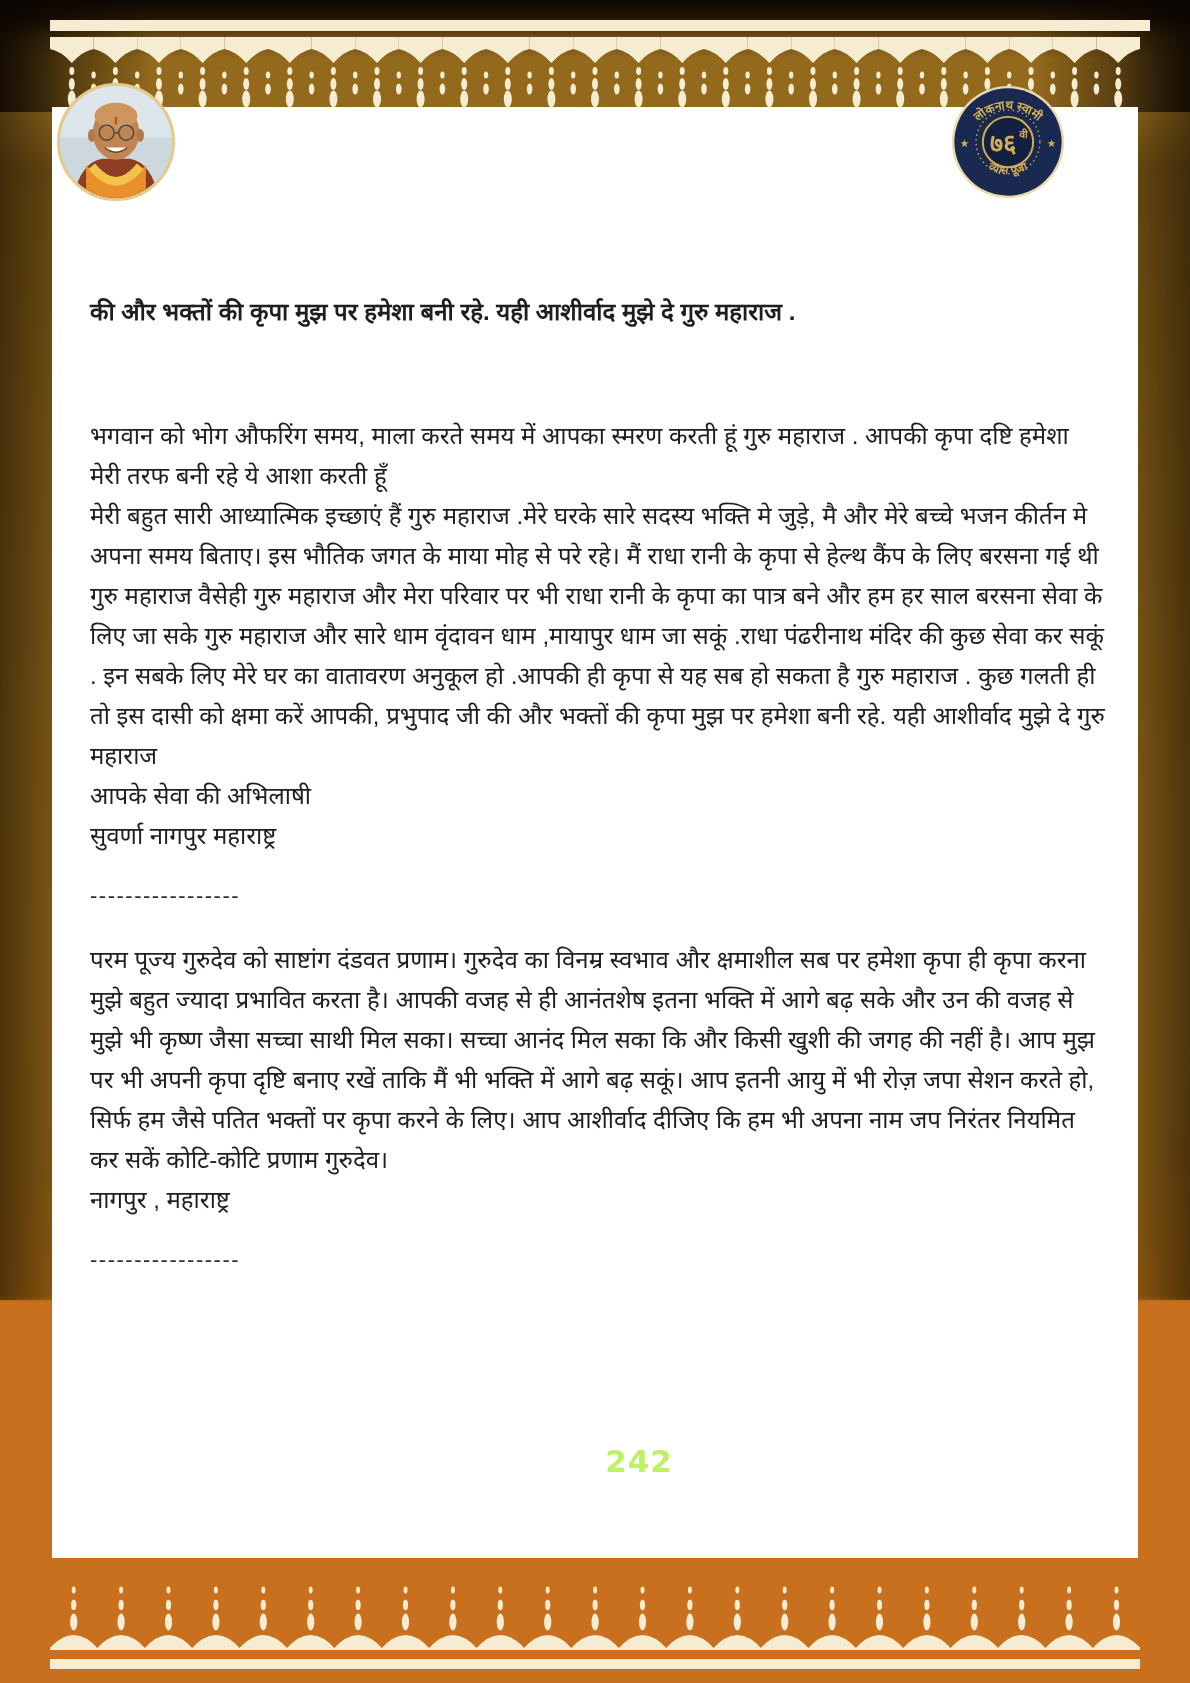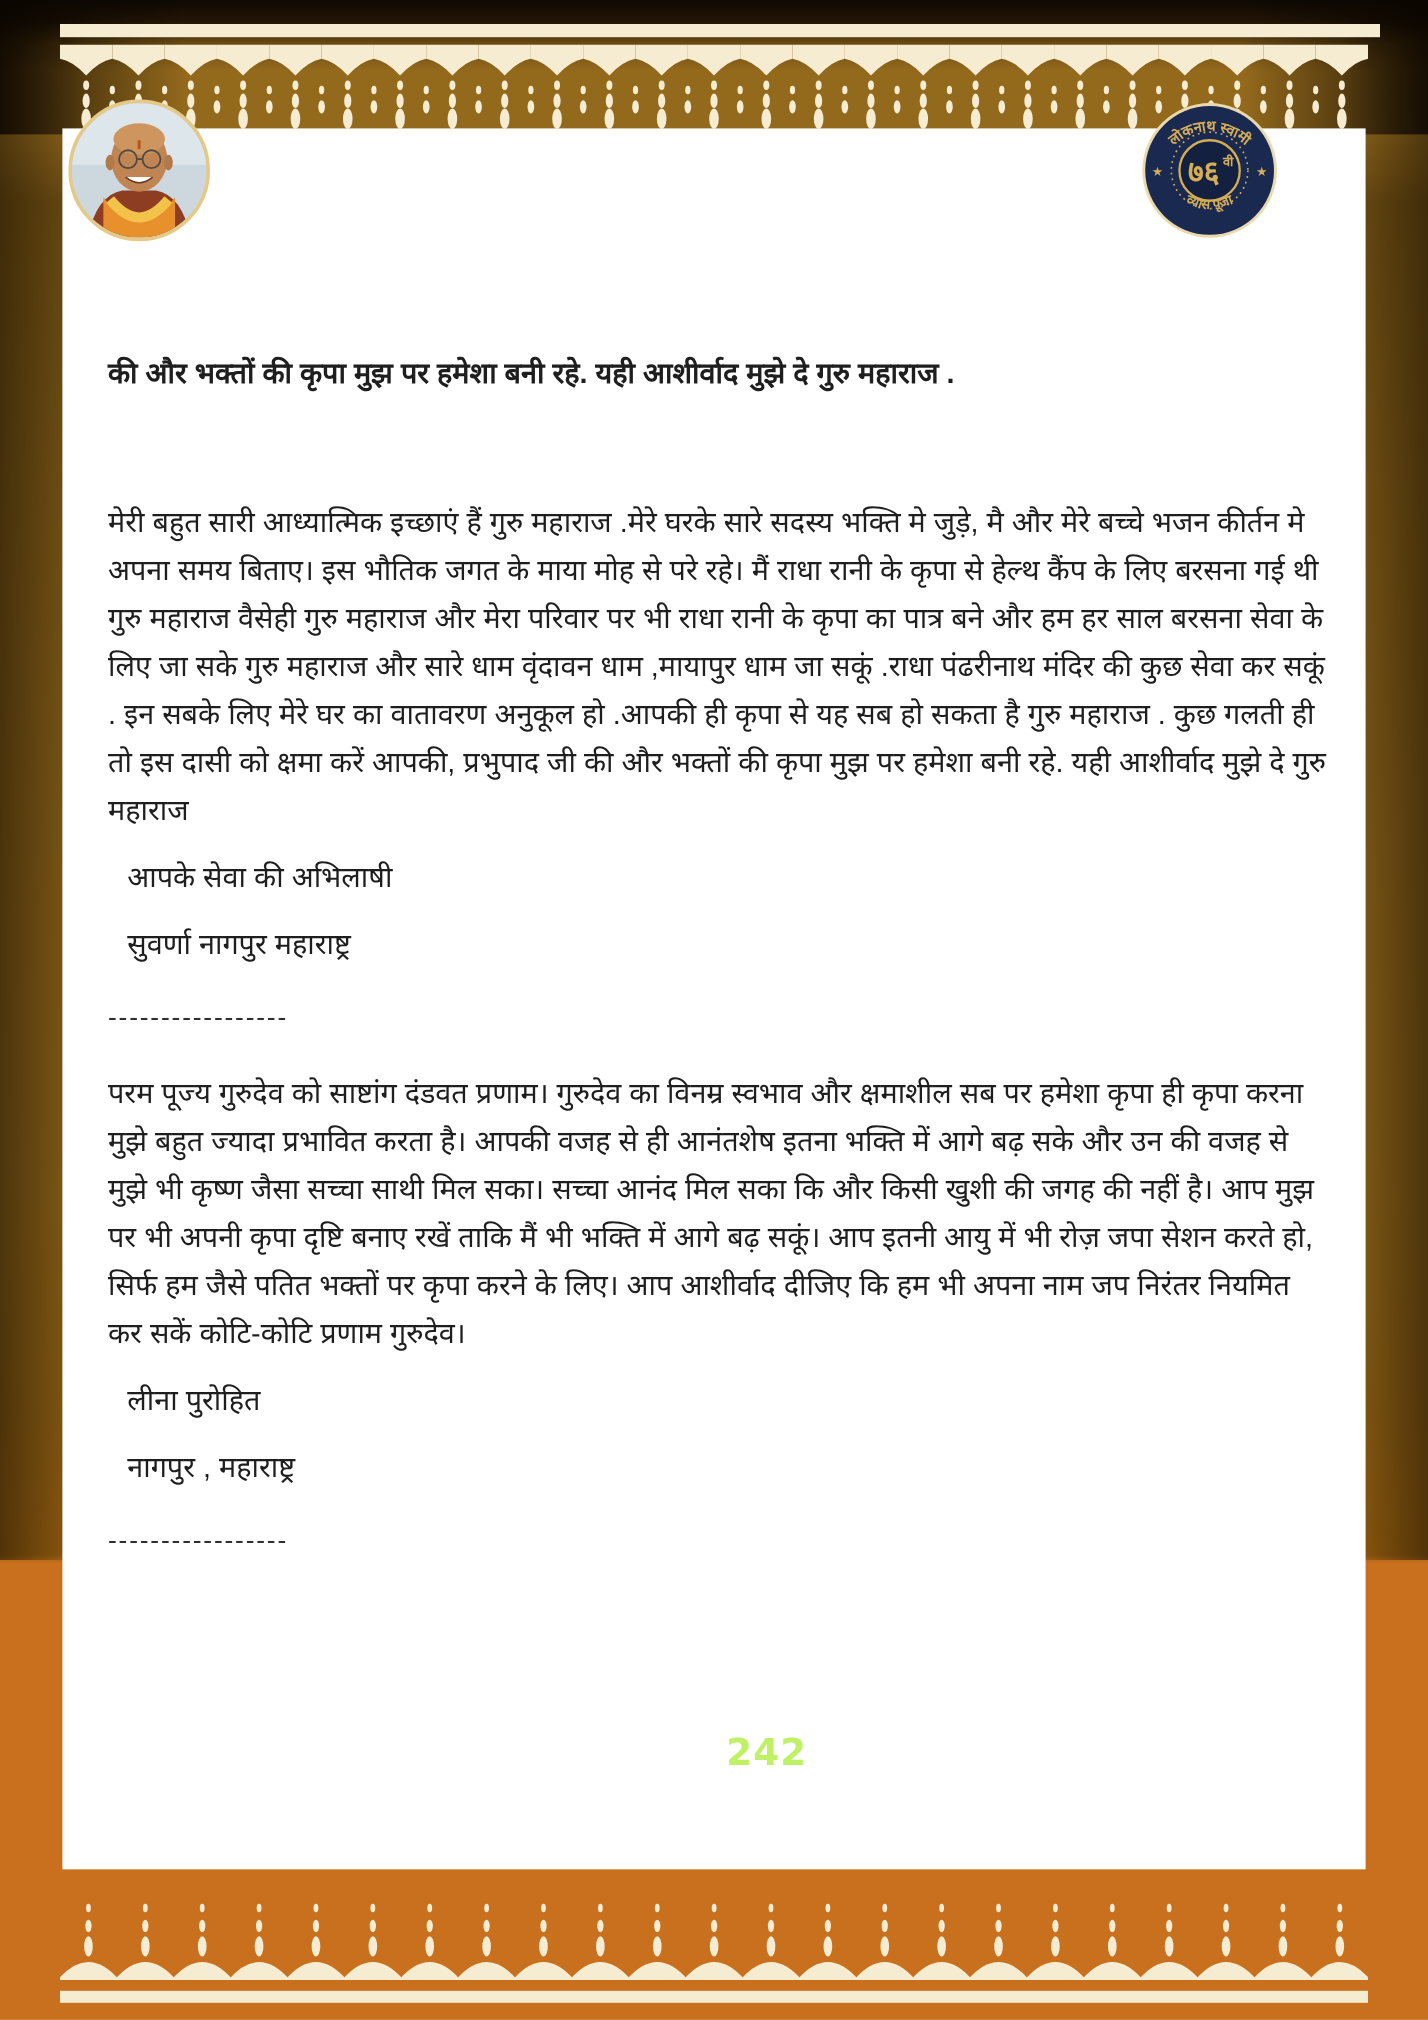--- a/index.html
+++ b/index.html
@@ -42,21 +42,21 @@
   .photo svg{display:block;width:112px;height:112px;}
   .badge{position:absolute;left:950px;top:84px;width:116px;height:116px;}
   .badge svg{display:block;width:116px;height:116px;}
 
   .letter-text{
     position:absolute;left:90px;top:292px;width:1015px;
     font-size:24px;line-height:40px;color:#1f1e1e;
   }
   .opening{margin:0 0 84px 0;font-weight:bold;}
   .para{margin:0;}
-  .signoff{margin:16px;}
+  .signoff{margin:0;}
   .divider-line{
     margin:20px 0 24px 0;color:#2f2f2f;font-size:22px;letter-spacing:1.5px;
     line-height:40px;
   }
   .page-number{
     position:absolute;left:52px;top:1443px;width:1174px;text-align:center;
     font-family:"DejaVu Sans","Liberation Sans",sans-serif;
     font-weight:bold;font-size:31px;letter-spacing:1px;color:#bef264;
   }
   .bottom-band{
@@ -264,30 +264,30 @@
     <text x="76" y="56" font-size="11" font-weight="bold" fill="#d4ad56" text-anchor="middle">वी</text>
     <text x="15" y="65" font-size="11" fill="#d4ad56" text-anchor="middle">★</text>
     <text x="105" y="65" font-size="11" fill="#d4ad56" text-anchor="middle">★</text>
   </svg>
 </div>
 
 <div class="letter-text">
   <p class="opening">की और भक्तों की कृपा मुझ पर हमेशा बनी रहे. यही आशीर्वाद मुझे दे गुरु महाराज .</p>
 
   <div>
+    <p class="para">भगवान को भोग औफरिंग समय, माला करते समय में आपका स्मरण करती हूं गुरु महाराज . आपकी कृपा दष्टि हमेशा मेरी तरफ बनी रहे ये आशा करती हूँ</p>
     <p class="para">मेरी बहुत सारी आध्यात्मिक इच्छाएं हैं गुरु महाराज .मेरे घरके सारे सदस्य भक्ति मे जुड़े, मै और मेरे बच्चे भजन कीर्तन मे अपना समय बिताए। इस भौतिक जगत के माया मोह से परे रहे। मैं राधा रानी के कृपा से हेल्थ कैंप के लिए बरसना गई थी गुरु महाराज वैसेही  गुरु महाराज और मेरा परिवार पर भी राधा रानी के कृपा का पात्र बने और हम हर साल बरसना सेवा के लिए जा सके गुरु महाराज और सारे धाम वृंदावन धाम ,मायापुर धाम जा सकूं .राधा पंढरीनाथ मंदिर की कुछ सेवा कर सकूं . इन सबके लिए मेरे घर का वातावरण अनुकूल हो .आपकी ही कृपा से यह सब हो सकता है गुरु महाराज . कुछ गलती ही तो इस दासी को  क्षमा करें आपकी, प्रभुपाद जी की और  भक्तों की कृपा मुझ पर हमेशा बनी रहे. यही आशीर्वाद मुझे दे गुरु महाराज</p>
     <p class="signoff">आपके सेवा की अभिलाषी</p>
     <p class="signoff">सुवर्णा  नागपुर महाराष्ट्र</p>
   </div>
 
   <div class="divider-line">-----------------</div>
 
   <div>
     <p class="para">परम पूज्य गुरुदेव को साष्टांग दंडवत प्रणाम। गुरुदेव का विनम्र स्वभाव और क्षमाशील सब पर हमेशा कृपा ही कृपा करना मुझे बहुत ज्यादा प्रभावित करता है। आपकी वजह से ही आनंतशेष इतना भक्ति में आगे बढ़ सके और उन की वजह से मुझे भी कृष्ण जैसा सच्चा साथी मिल सका। सच्चा आनंद मिल सका कि और किसी खुशी की जगह की नहीं है। आप मुझ पर भी अपनी कृपा दृष्टि बनाए रखें ताकि मैं भी भक्ति में आगे बढ़ सकूं। आप इतनी आयु में भी रोज़ जपा  सेशन करते हो, सिर्फ हम जैसे पतित भक्तों पर कृपा करने के लिए। आप आशीर्वाद दीजिए कि हम भी अपना नाम जप निरंतर नियमित कर सकें कोटि-कोटि प्रणाम गुरुदेव।</p>
-    <p class="signoff">लीना पुरोहित</p>
     <p class="signoff">नागपुर , महाराष्ट्र</p>
   </div>
 
   <div class="divider-line">-----------------</div>
 </div>
 
 <div class="page-number">242</div>
 
 <div class="bottom-band"></div>
 <svg class="garland-bottom" id="garland-bottom" viewBox="0 0 1090 103" preserveAspectRatio="none">

